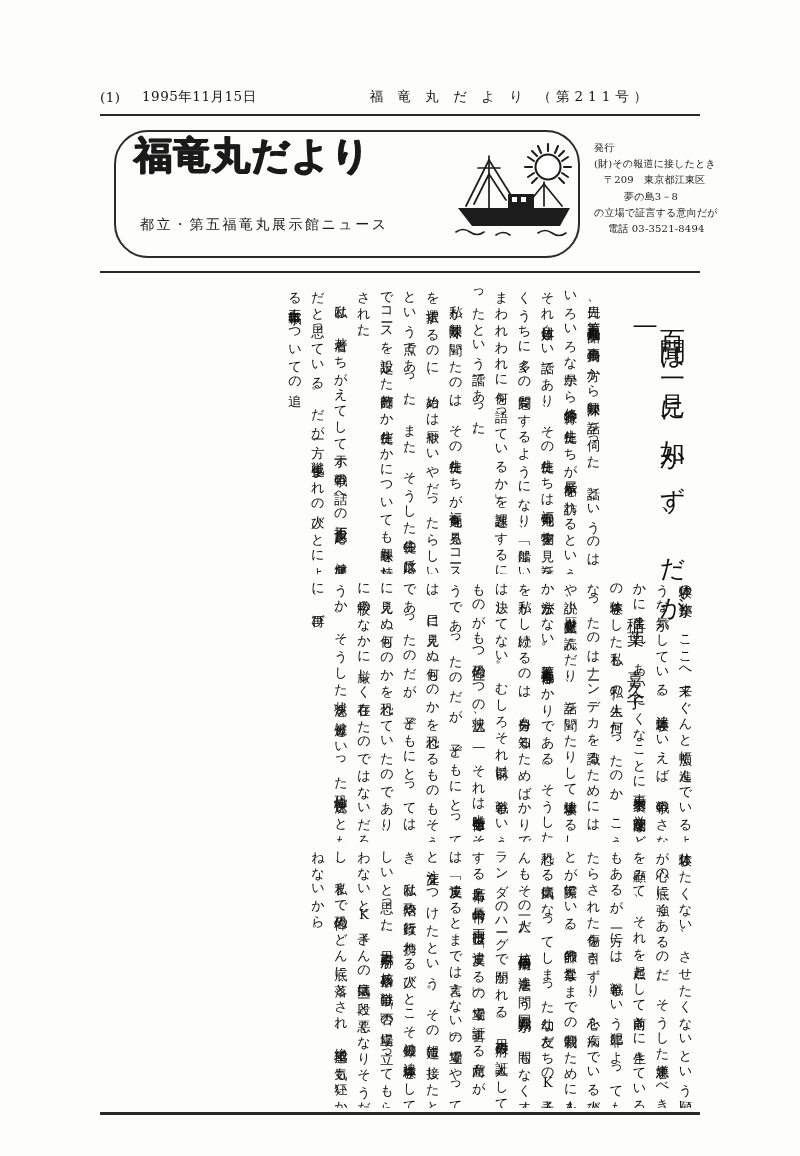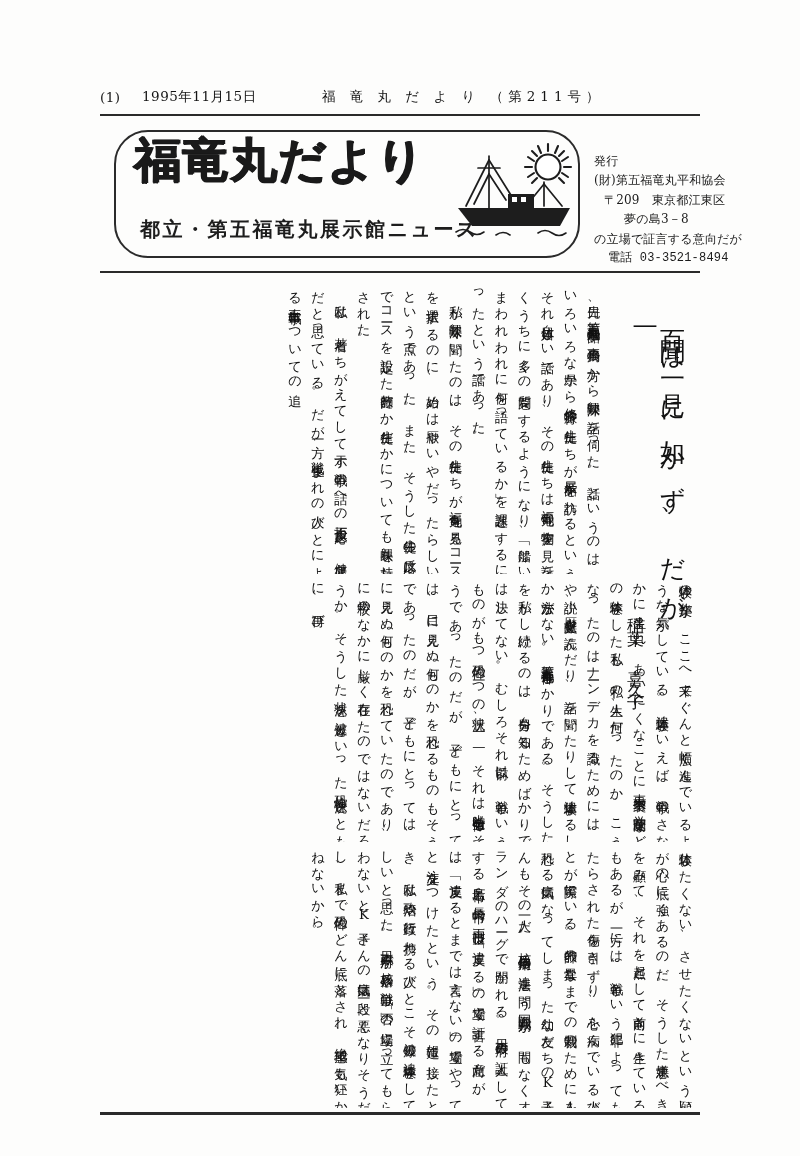--- a/index.html
+++ b/index.html
@@ -31,21 +31,21 @@
     height: 22px;
     display: flex;
     align-items: center;
     font-size: 13.5px;
     letter-spacing: .5px;
   }
   .runhead .pageno { width: 42px; }
   .runhead .issuedate { width: 150px; }
   .runhead .masthead-inline {
     flex: 1;
-    text-align: left;
+    text-align: center;
     letter-spacing: 5px;
     padding-left: 30px;
   }
 
   
   .rule {
     position: absolute;
     left: 100px;
     width: 600px;
     background: #2a2a2a;
@@ -70,63 +70,62 @@
     height: 128px;
     border: 2px solid #2b2b2b;
     border-radius: 34px;
     box-sizing: border-box;
   }
   .logo-title {
     position: absolute;
     left: 18px;
     top: 4px;
     font-family: "DejaVu Serif", "Liberation Serif", serif;
-    font-size: 47px;
+    font-size: 38px;
     font-weight: 700;
     letter-spacing: 1px;
     line-height: 1;
     color: #1a1a1a;
     text-shadow:
        1.2px 0 0 #1a1a1a,
       -0.6px 0 0 #1a1a1a,
        0 1px 0 #1a1a1a;
   }
   .logo-sub {
     position: absolute;
     left: 24px;
     top: 84px;
-    font-size: 20px;
-    font-weight: 700;
+    font-size: 14px;
+    font-weight: 400;
     letter-spacing: 2.5px;
     color: #1d1d1d;
   }
   .ship-art {
     position: absolute;
     left: 352px;
     top: 14px;
     width: 132px;
     height: 112px;
   }
 
   
   .publisher {
     position: absolute;
     left: 494px;
     top: 20px;
     width: 112px;
-    font-size: 12px;
+    font-size: 10px;
     line-height: 1.62;
     letter-spacing: .2px;
     color: #1a1a1a;
-    margin-top: 12px;
   }
   .publisher .ln        { white-space: nowrap; }
   .publisher .ln.ind1   { padding-left: 10px; }
   .publisher .ln.ind2   { padding-left: 30px; }
-  .publisher .ln.ind3   { padding-left: 14px; font-family: Liberation Mono, monospace; }
+  .publisher .ln.ind3   { padding-left: 14px; }
 
   
   .article {
     position: absolute;
     left: 104px;
     top: 282px;
     width: 592px;
     height: 824px;
   }
 
@@ -235,21 +234,21 @@
       <rect x="69" y="63" width="5" height="5" fill="#fff"></rect>
       <g stroke="#1d1d1d" stroke-width="1.6" fill="none" stroke-linecap="round">
         <path d="M4 98 q7 -5 14 0 q7 5 14 0"></path>
         <path d="M44 101 q7 -5 14 0"></path>
         <path d="M86 99 q7 -5 14 0 q7 5 14 0"></path>
       </g>
     </svg>
 
     <div class="publisher">
       <div class="ln">発行</div>
-      <div class="ln">(財)第五福竜丸平和協会</div>
+      <div class="ln">(財)その報道に接したとき</div>
       <div class="ln ind1">〒209　東京都江東区</div>
       <div class="ln ind2">夢の島3－8</div>
       <div class="ln">の立場で証言する意向だが</div>
       <div class="ln ind3">電話 03-3521-8494</div>
     </div>
   </div>
 
   <div class="rule below"></div>
 
   <div class="article">

